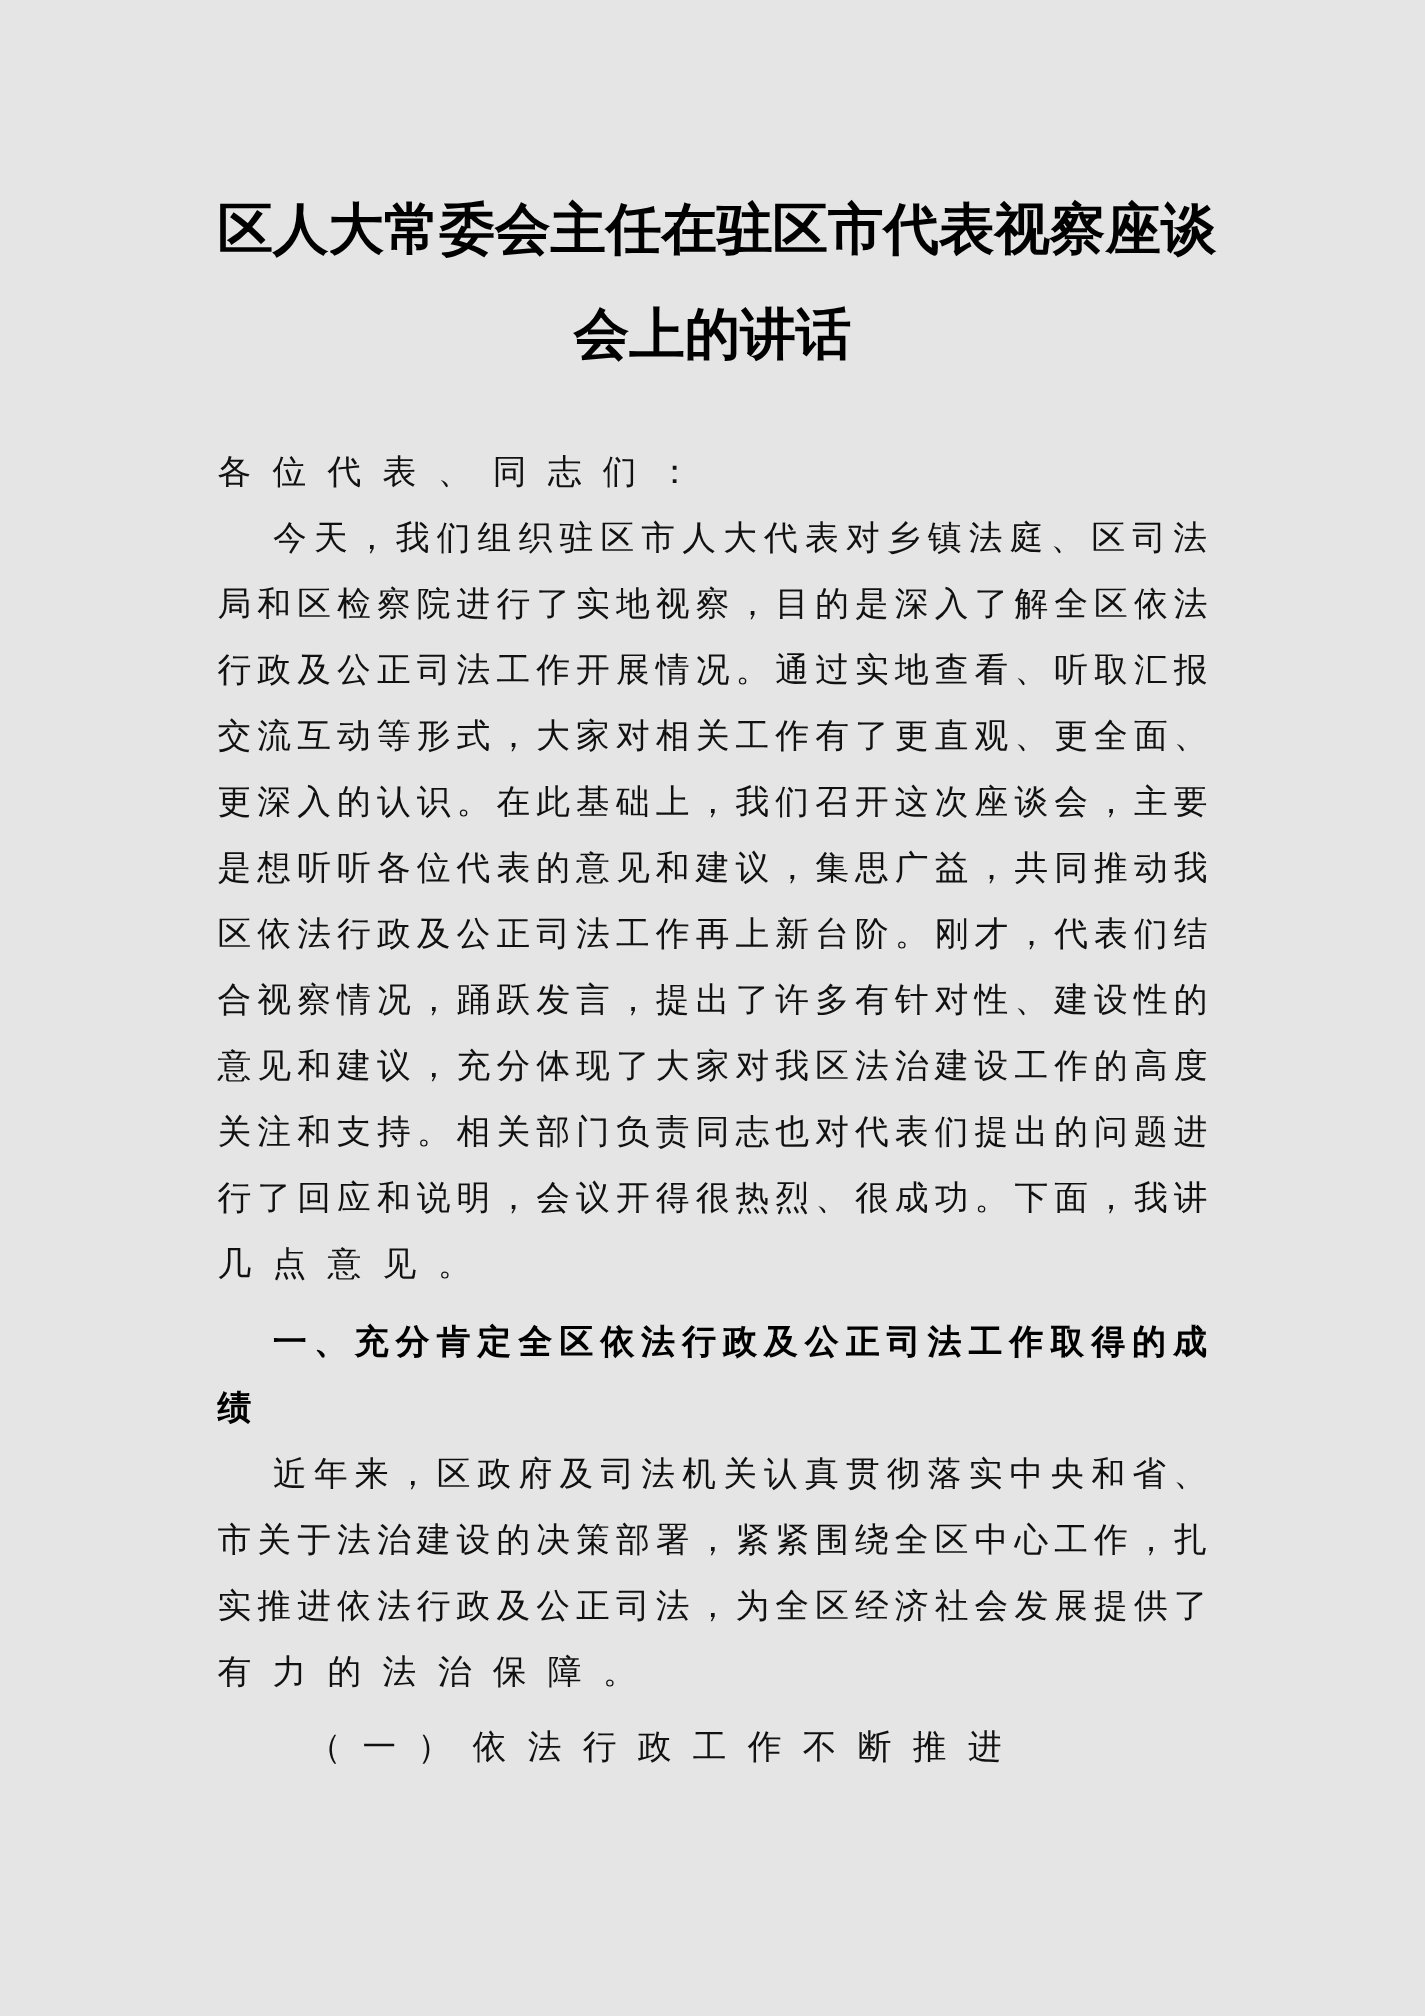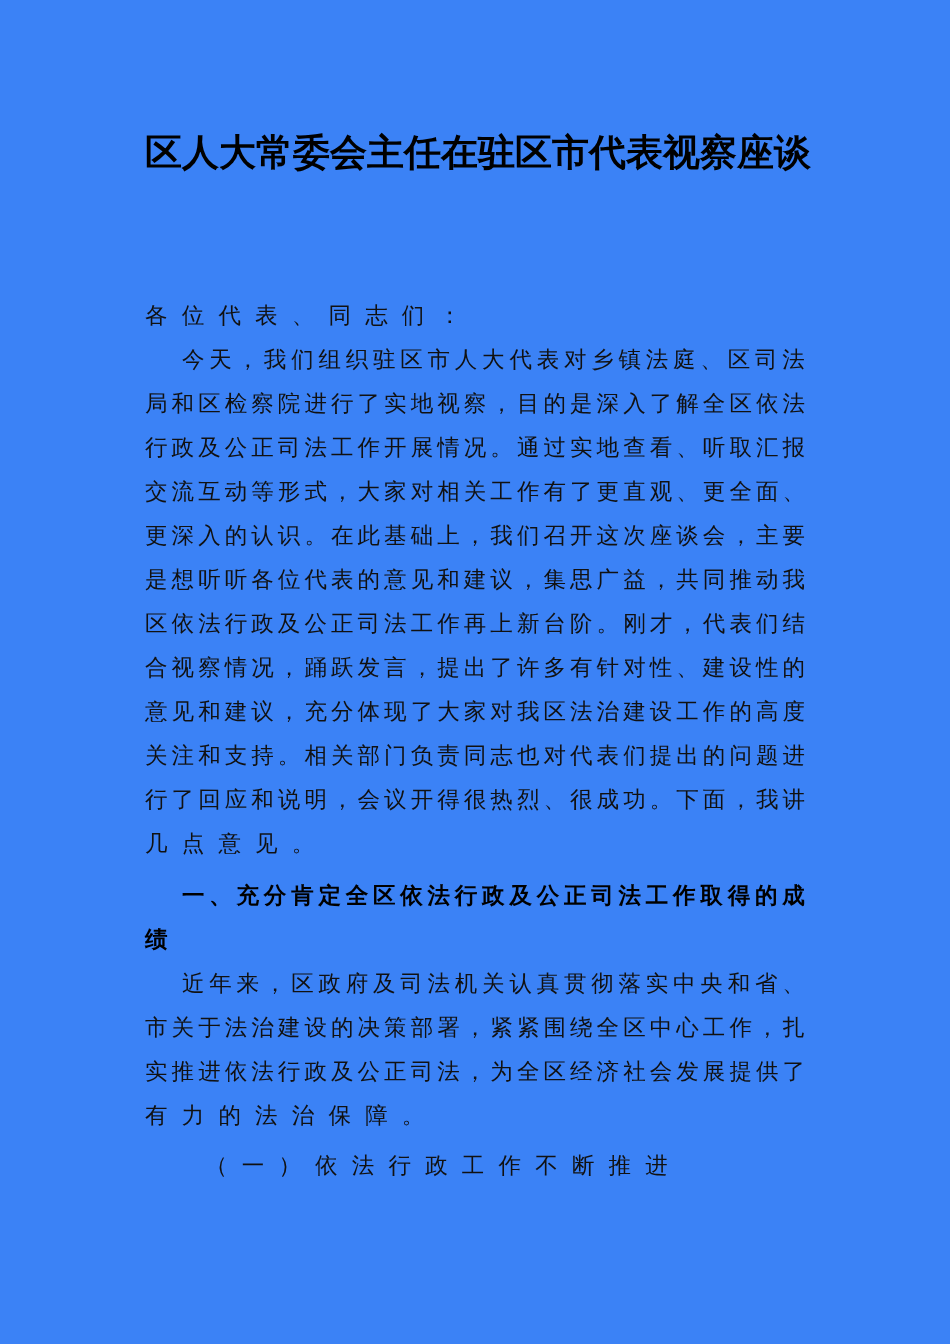--- a/index.html
+++ b/index.html
@@ -1,17 +1,17 @@
 <!DOCTYPE html>
 <html><head>
 <meta charset="utf-8">
 <style>
   html, body { margin: 0; padding: 0; background: #ffffff; }
   body { width: 950px; height: 1344px; position: relative; overflow: hidden; }
-  .page { position: absolute; left: 0; top: 0; width: 950px; height: 1344px; background: #3b82f6; }
+  .page { position: absolute; left: 0; top: 0; width: 950px; height: 1344px; background: #e5e5e5; }
   .title-line {
     position: absolute; left: 145px; width: 660px; text-align: center;
     font-family: "DejaVu Serif", "Liberation Serif", serif; font-weight: bold;
     font-size: 37px; color: #000; white-space: nowrap; letter-spacing: 0px;
   }
   .line {
     position: absolute; left: 145px; width: 660px;
     font-family: "DejaVu Sans", "Liberation Sans", sans-serif;
     font-size: 22.5px; color: #111; white-space: nowrap;
     display: flex; justify-content: space-between; height: 34px; line-height: 34px;
@@ -20,20 +20,21 @@
   .line.short span { margin-right: 14.2px; }
   .line.indent { left: 182px; width: 623px; }
   .line.bold { font-weight: bold; color: #000; }
   .line.sub { left: 205px; width: auto; justify-content: flex-start; }
 </style>
 </head>
 <body>
 
 <div class="page">
   <div class="title-line" style="top:128px">区人大常委会主任在驻区市代表视察座谈</div>
+  <div class="title-line" style="top:198px">会上的讲话</div>
 
   <div class="line short" style="top:298px">
       <span>各</span>
       <span>位</span>
       <span>代</span>
       <span>表</span>
       <span>、</span>
       <span>同</span>
       <span>志</span>
       <span>们</span>

